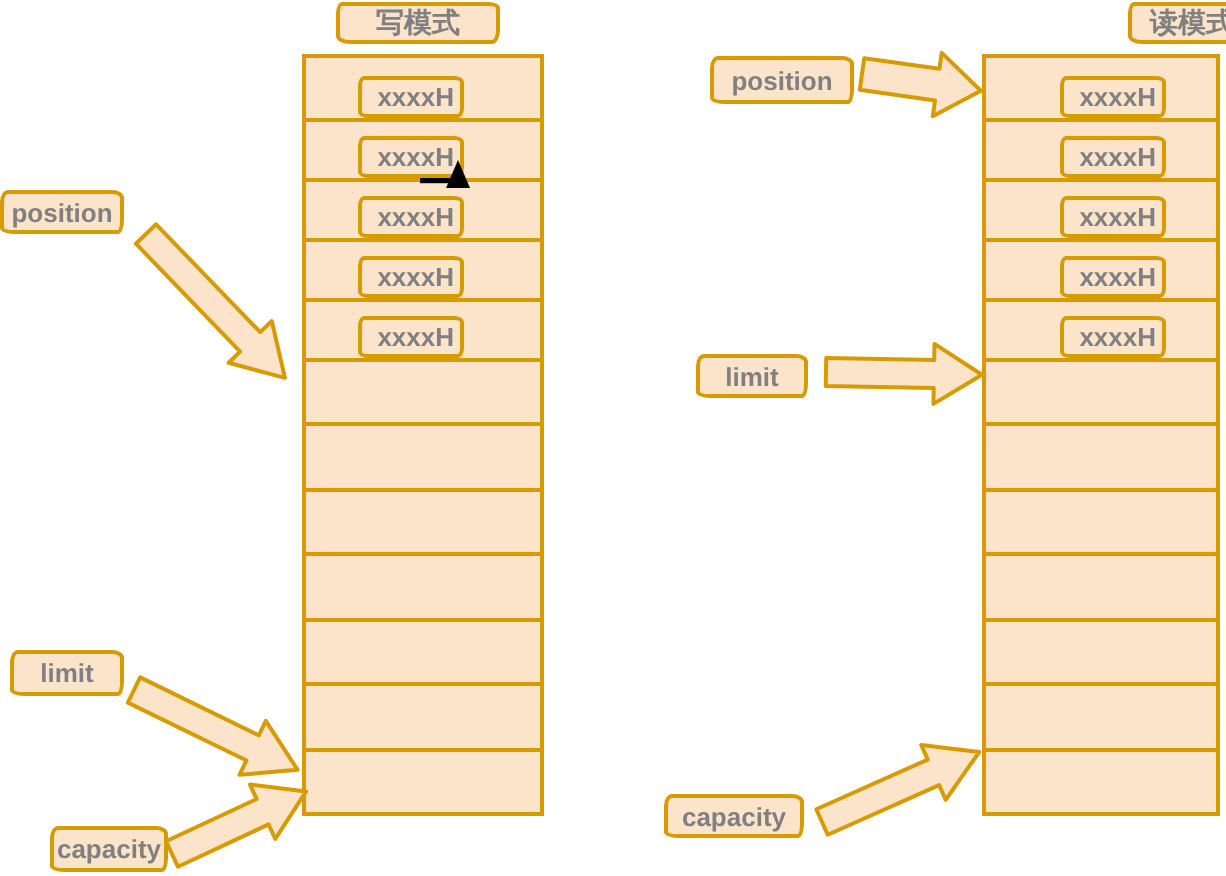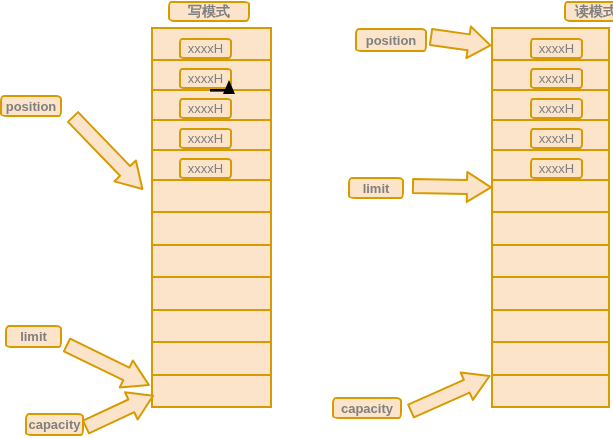--- a/index.html
+++ b/index.html
@@ -32,22 +32,22 @@
   .col-right{ left:491px; width:119px; }
   .cell{
     flex:1 1 auto; border-top:2px solid var(--stroke);
     display:flex; align-items:flex-end; justify-content:center;
   }
   .cell:nth-child(-n+5){ flex:0 0 30px; }
   .cell:first-child{ border-top:none; }
   .cellbox{
     min-width:53px; height:21px; padding:0 3px;
     border:2px solid var(--stroke); background:var(--fill);
-    color:var(--text); font-weight:normal; font-size:13px; line-height:17px;
-    text-align:center;
+    color:var(--text); font-weight:bold; font-size:13px; line-height:17px;
+    text-align:right;
     border-radius:3px 5px 3px 5px / 5px 3px 5px 3px;
   }
   .cellbox:empty{ display:none; }
   .col-left .cellbox{ transform:translateX(-6px); }
   .col-right .cellbox{ transform:translateX(6px); }
   #arrows{ position:absolute; left:0; top:0; width:613px; height:438px; }
   #cursor{ position:absolute; left:209px; top:78px; }
 </style>
 </head>
 <body>

